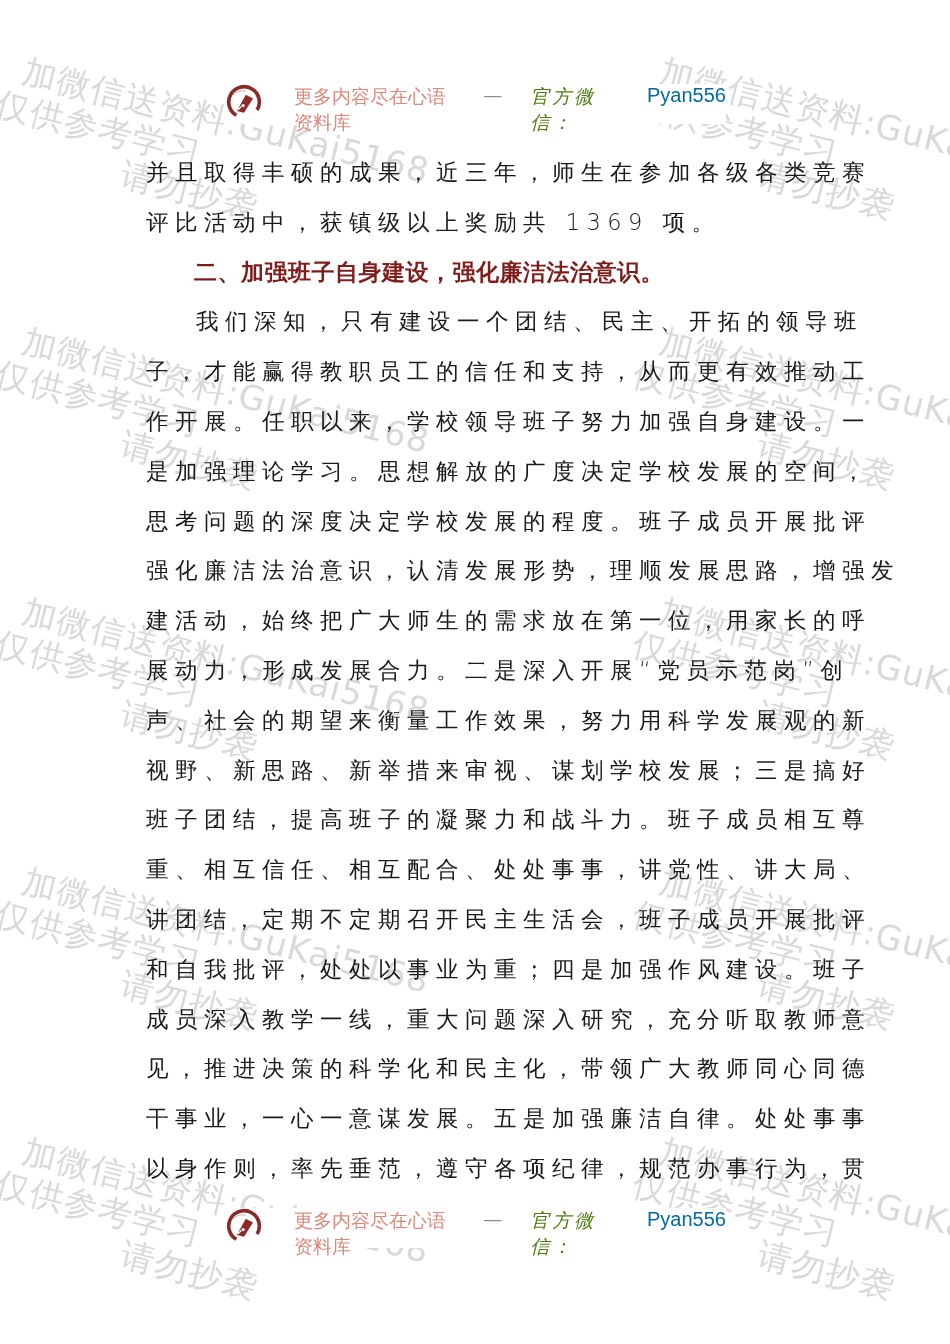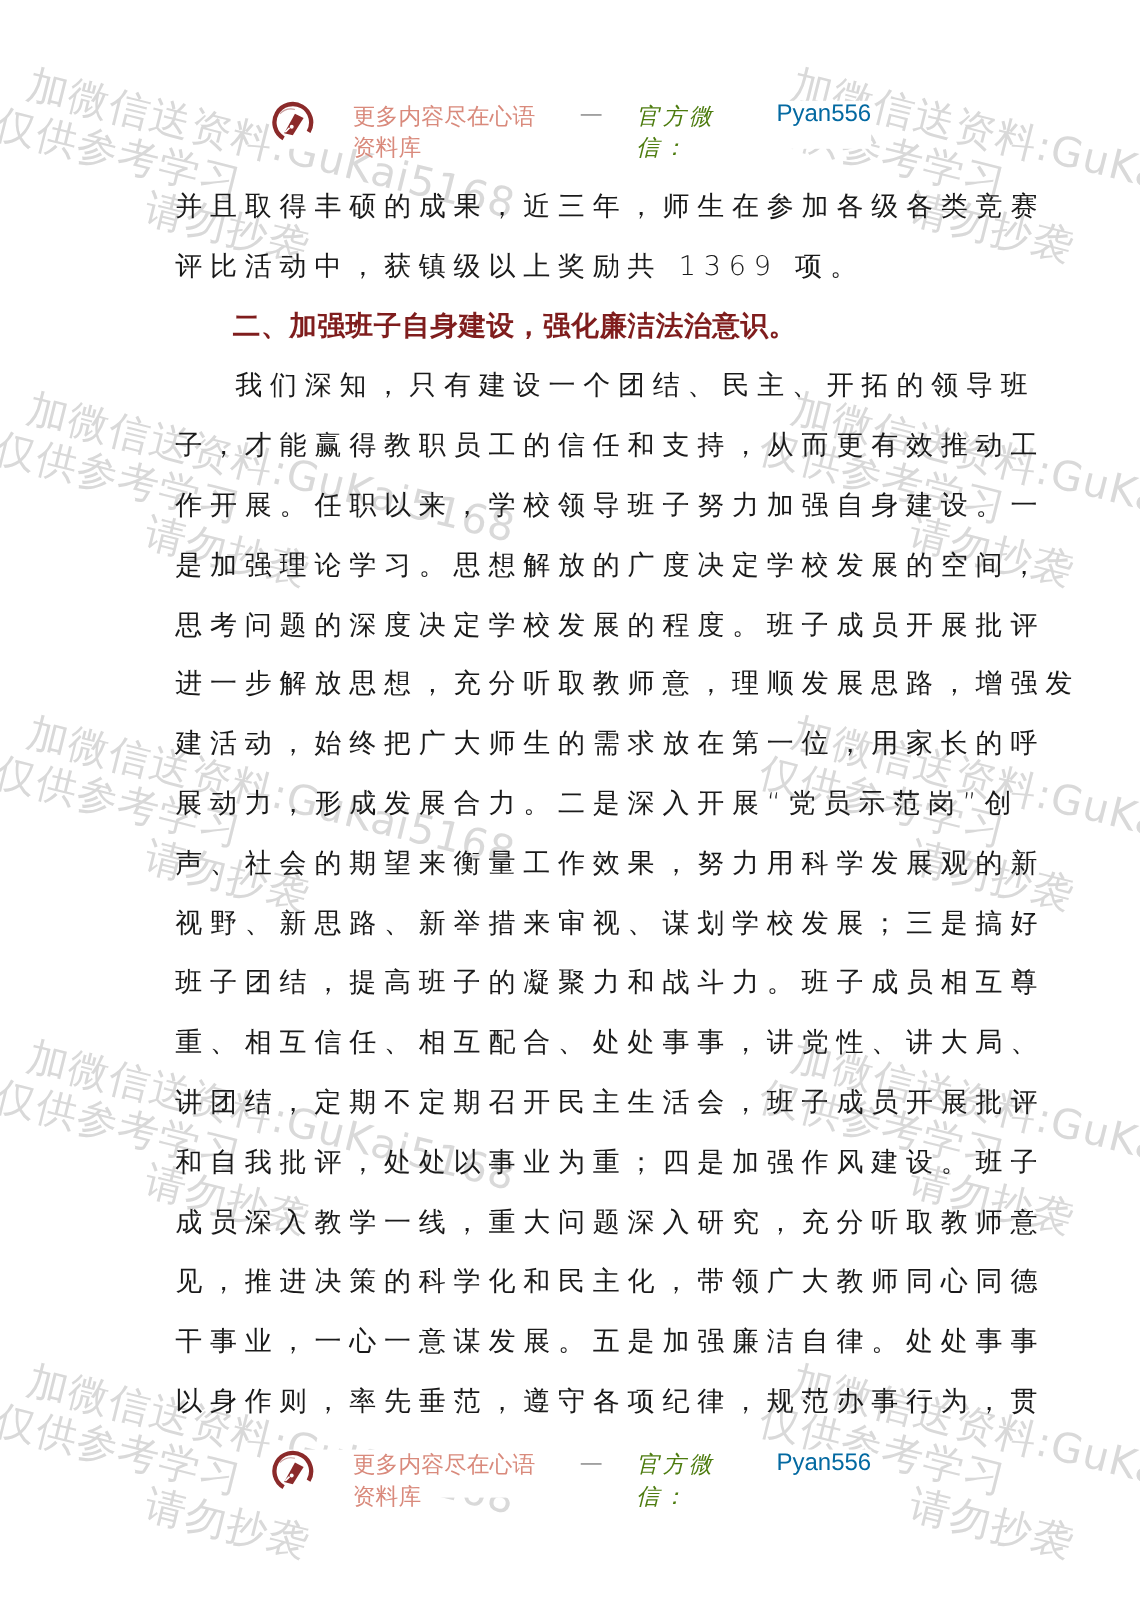--- a/index.html
+++ b/index.html
@@ -180,21 +180,21 @@
 
 <div class="doc">
   <div class="line">并且取得丰硕的成果，近三年，师生在参加各级各类竞赛</div>
   <div class="line">评比活动中，获镇级以上奖励共 1369 项。</div>
   <div class="line heading">二、加强班子自身建设，强化廉洁法治意识。</div>
   <div class="line indent">我们深知，只有建设一个团结、民主、开拓的领导班</div>
   <div class="line">子，才能赢得教职员工的信任和支持，从而更有效推动工</div>
   <div class="line">作开展。任职以来，学校领导班子努力加强自身建设。一</div>
   <div class="line">是加强理论学习。思想解放的广度决定学校发展的空间，</div>
   <div class="line">思考问题的深度决定学校发展的程度。班子成员开展批评</div>
-  <div class="line">进一步解放思想，充分听取教师意，理顺发展思路，增强发</div>
+  <div class="line">强化廉洁法治意识，认清发展形势，理顺发展思路，增强发</div>
   <div class="line">建活动，始终把广大师生的需求放在第一位，用家长的呼</div>
   <div class="line">展动力，形成发展合力。二是深入开展“党员示范岗”创</div>
   <div class="line">声、社会的期望来衡量工作效果，努力用科学发展观的新</div>
   <div class="line">视野、新思路、新举措来审视、谋划学校发展；三是搞好</div>
   <div class="line">班子团结，提高班子的凝聚力和战斗力。班子成员相互尊</div>
   <div class="line">重、相互信任、相互配合、处处事事，讲党性、讲大局、</div>
   <div class="line">讲团结，定期不定期召开民主生活会，班子成员开展批评</div>
   <div class="line">和自我批评，处处以事业为重；四是加强作风建设。班子</div>
   <div class="line">成员深入教学一线，重大问题深入研究，充分听取教师意</div>
   <div class="line">见，推进决策的科学化和民主化，带领广大教师同心同德</div>

